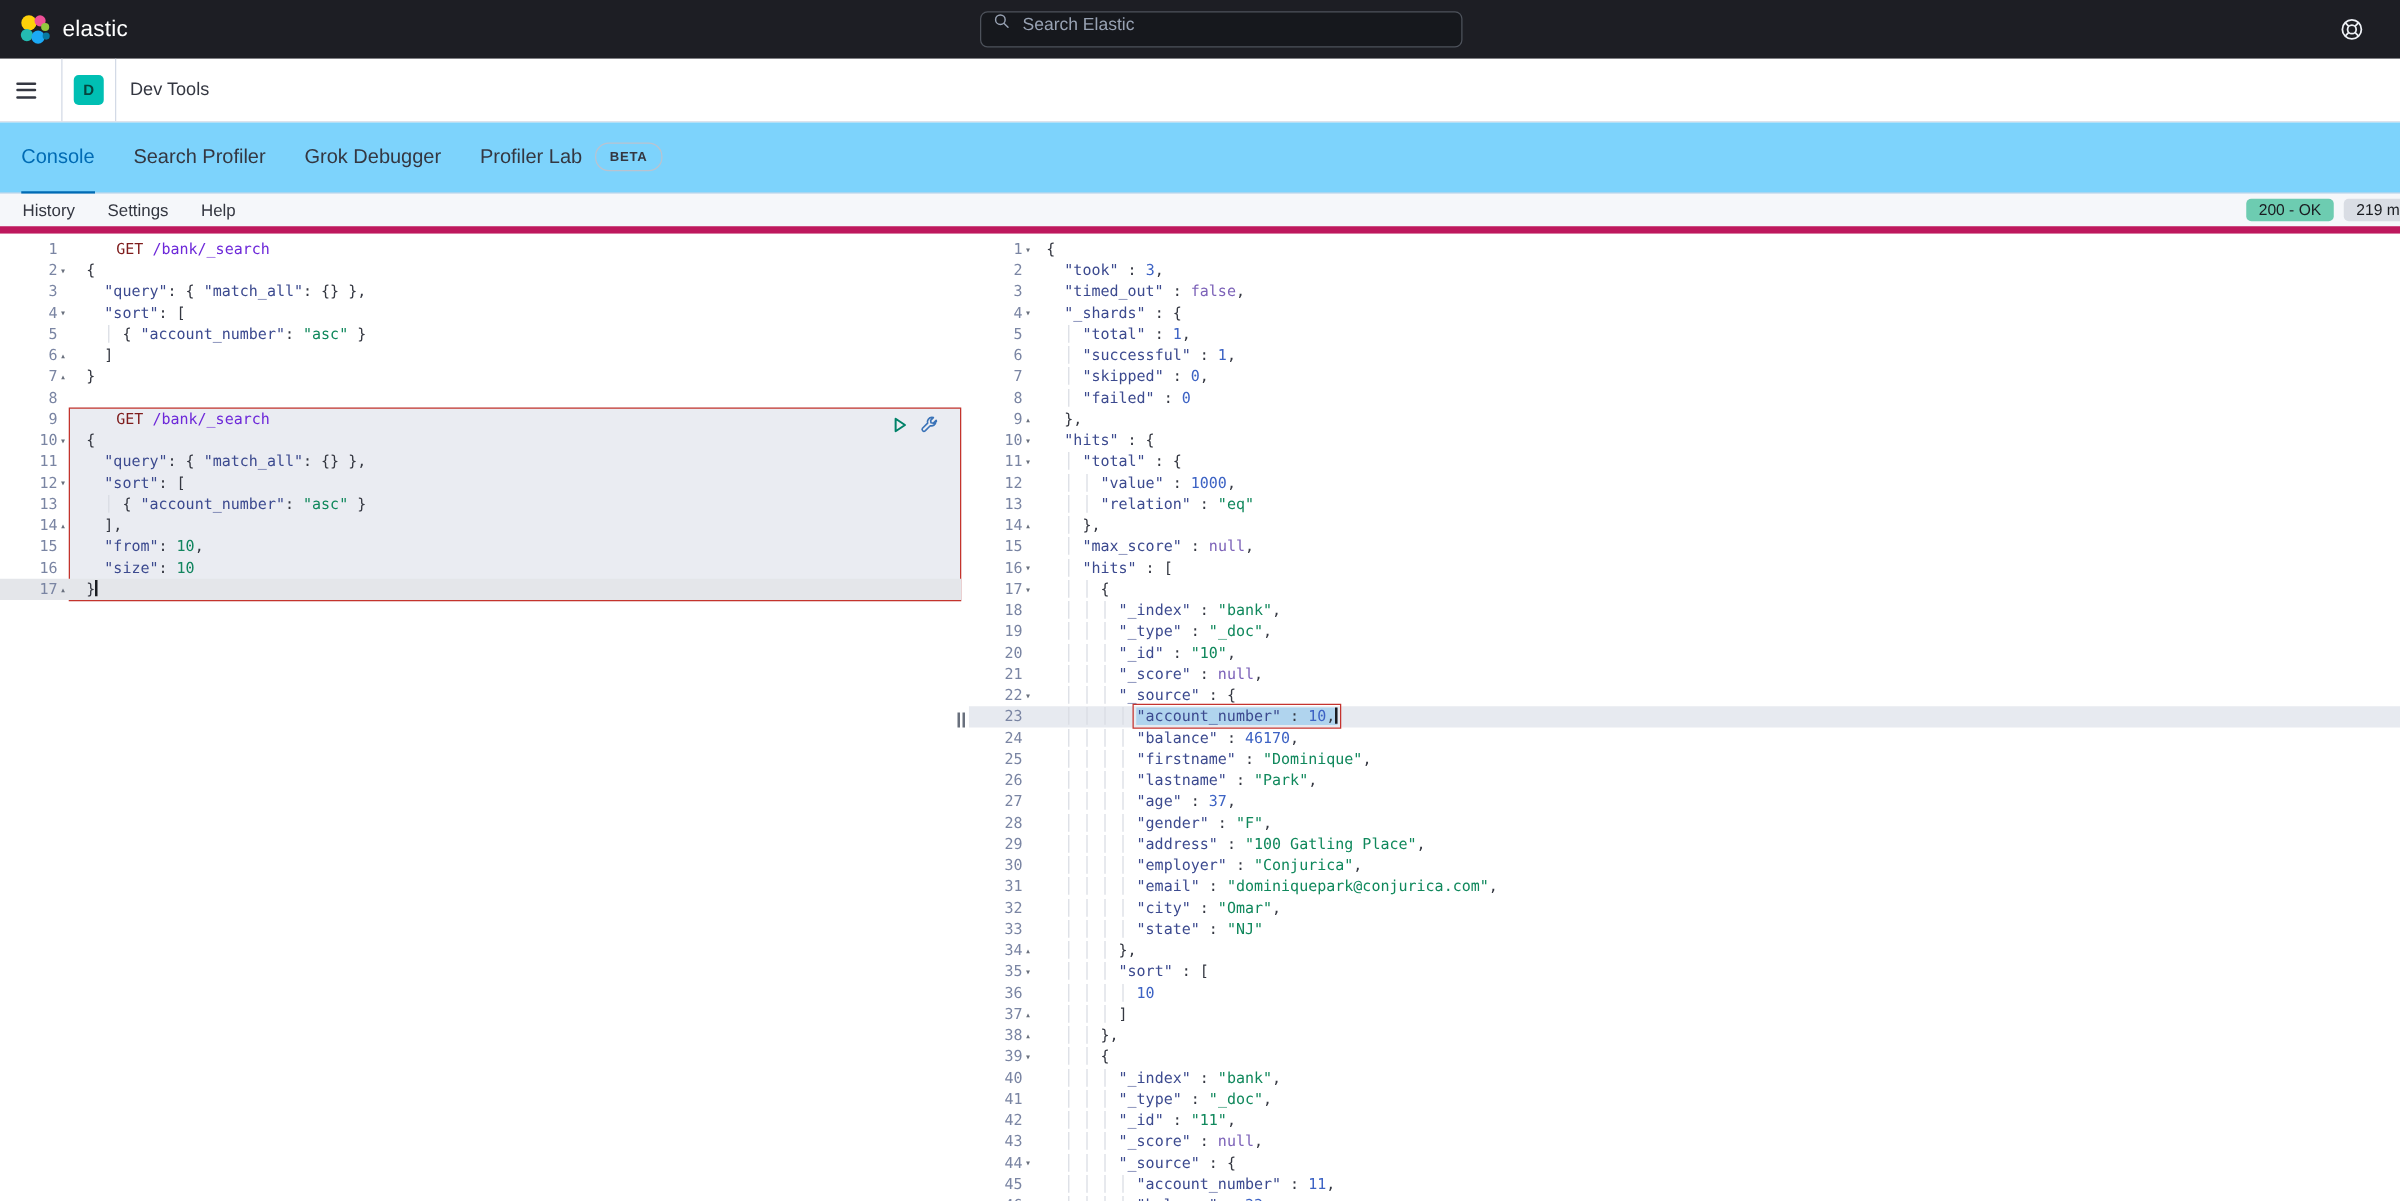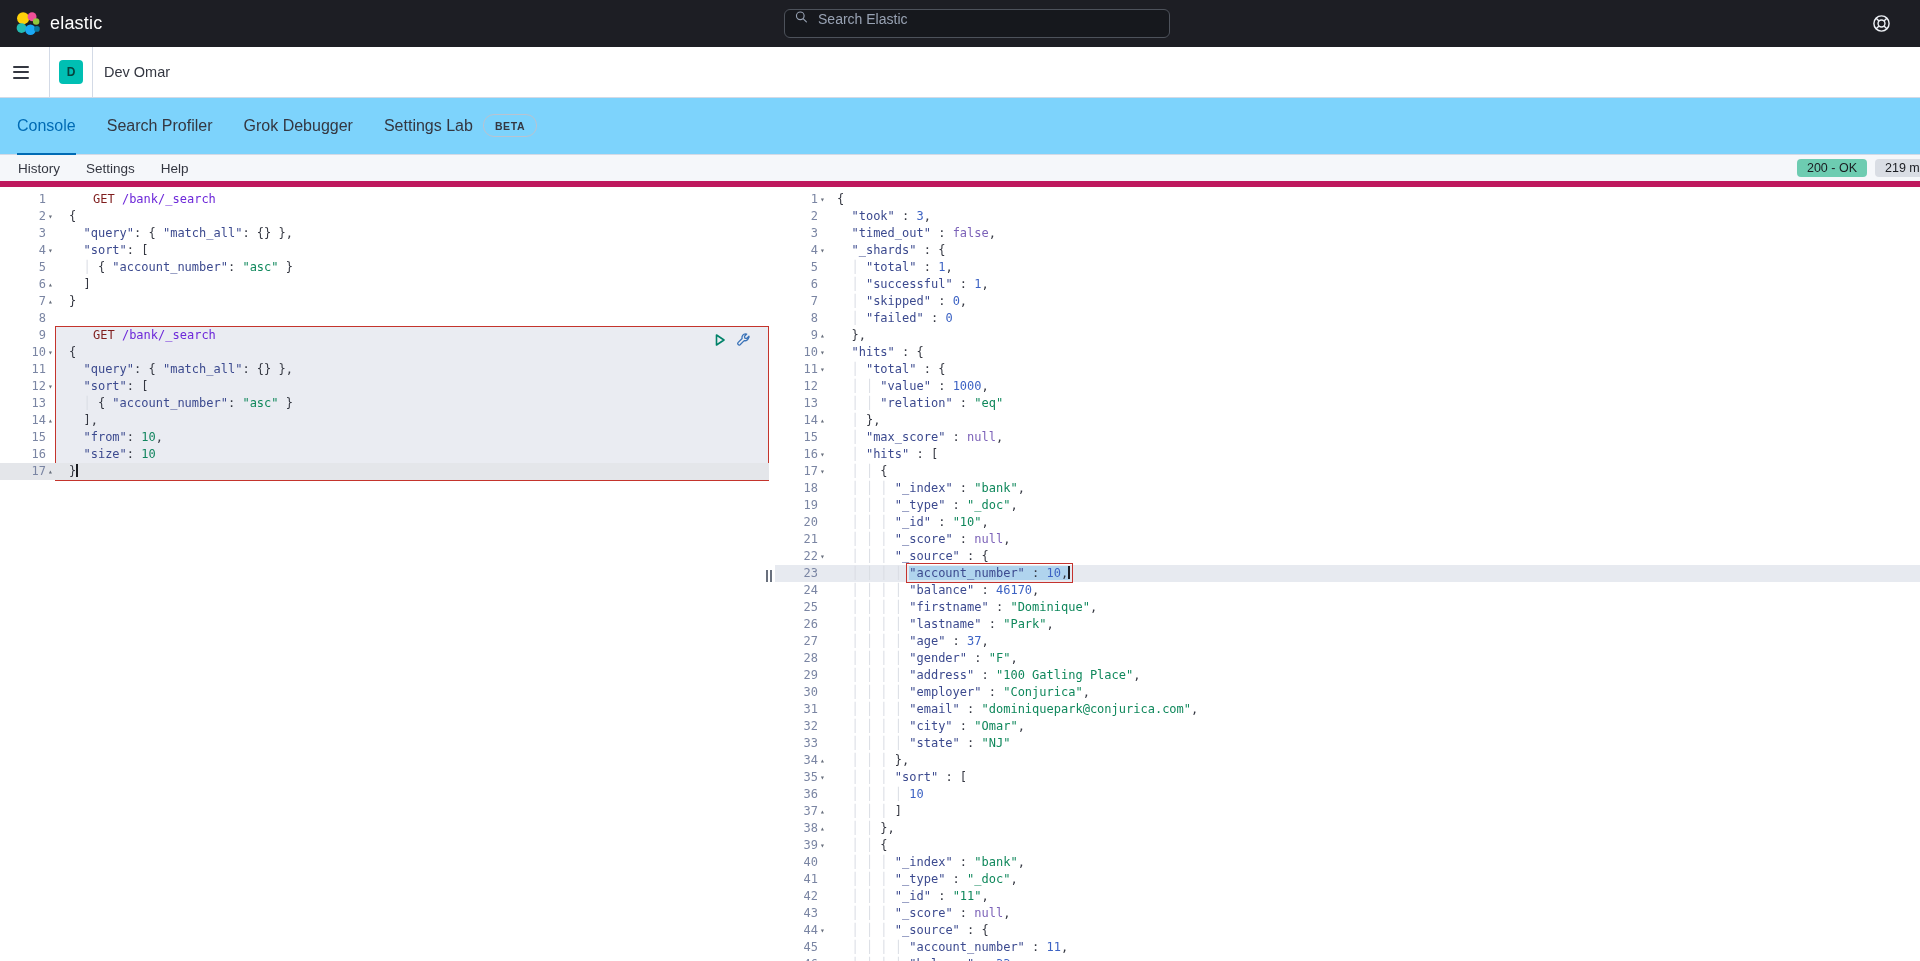--- a/index.html
+++ b/index.html
@@ -150,35 +150,35 @@
 
   <div class="navbar">
     <div class="hamburger">
         <i></i>
         <i></i>
         <i></i>
       </div>
     <div class="vdiv"></div>
     <div class="app-badge">D</div>
     <div class="vdiv"></div>
-    <div class="crumb">Dev Omar</div>
+    <div class="crumb">Dev Tools</div>
   </div>
 
   <div class="tabs">
     <div class="tab active">
       <span>Console</span>
     </div>
     <div class="tab">
       <span>Search Profiler</span>
     </div>
     <div class="tab">
       <span>Grok Debugger</span>
     </div>
     <div class="tab">
-      <span>Settings Lab</span>
+      <span>Profiler Lab</span>
       <span class="beta-pill">BETA</span>
     </div>
   </div>
 
   <div class="ctoolbar">
     <span class="ctool-link">History</span>
     <span class="ctool-link">Settings</span>
     <span class="ctool-link">Help</span>
     <div class="badges">
       <span class="badge ok">200 - OK</span>

